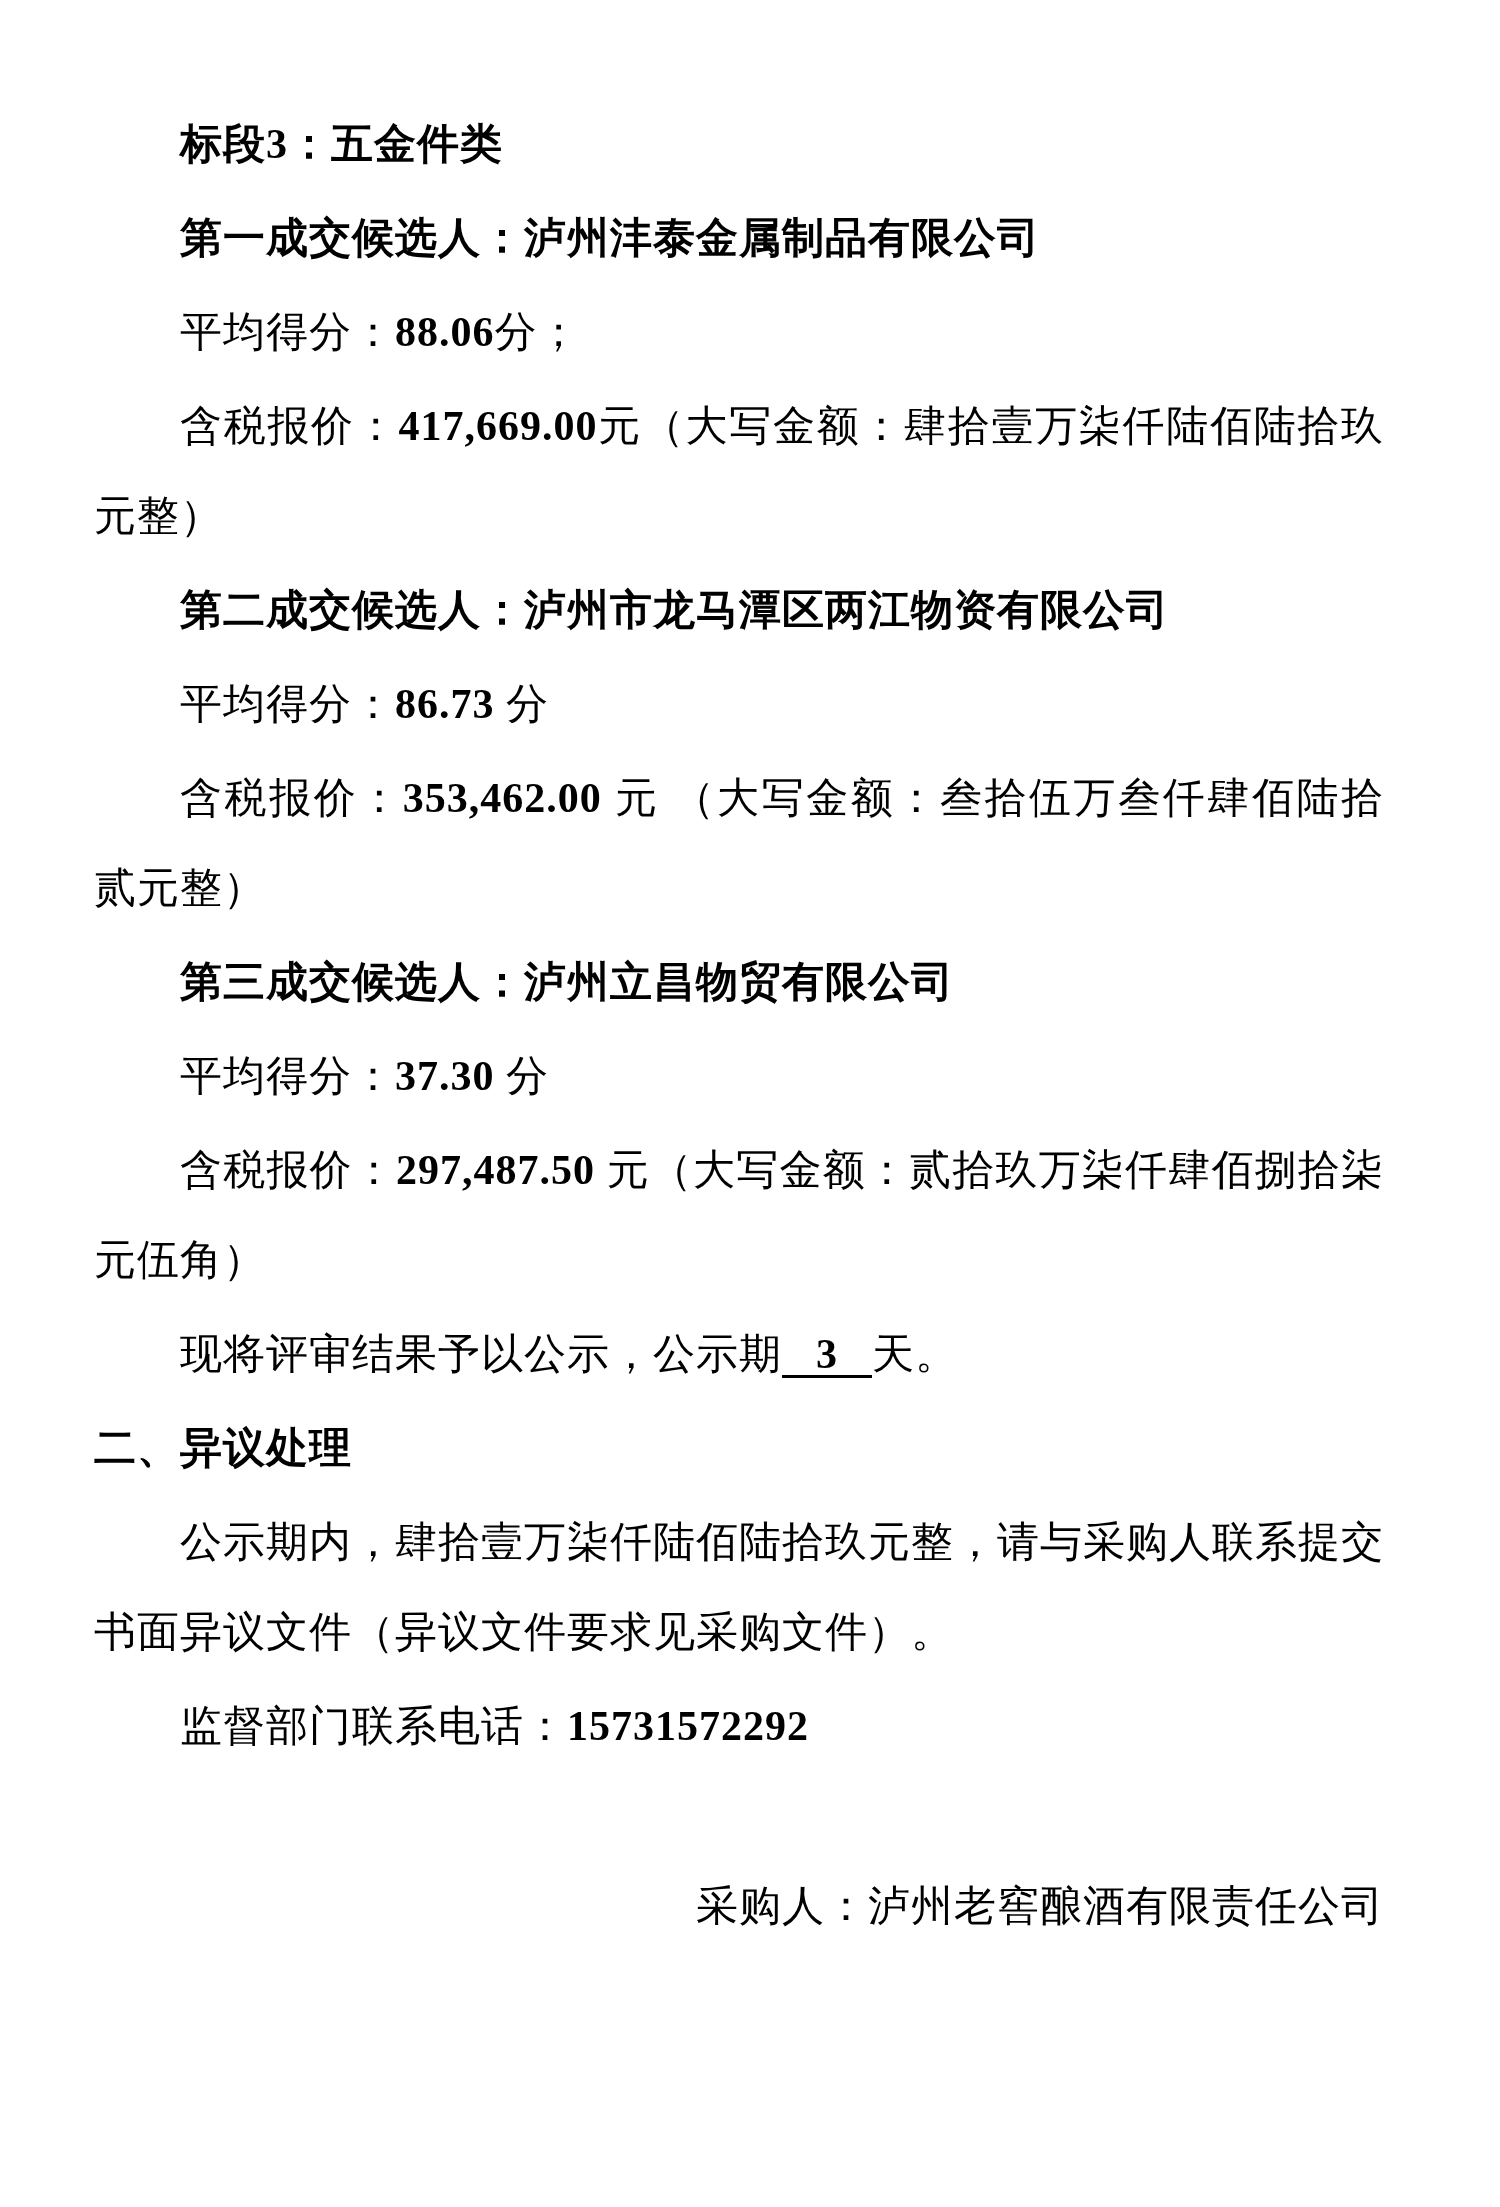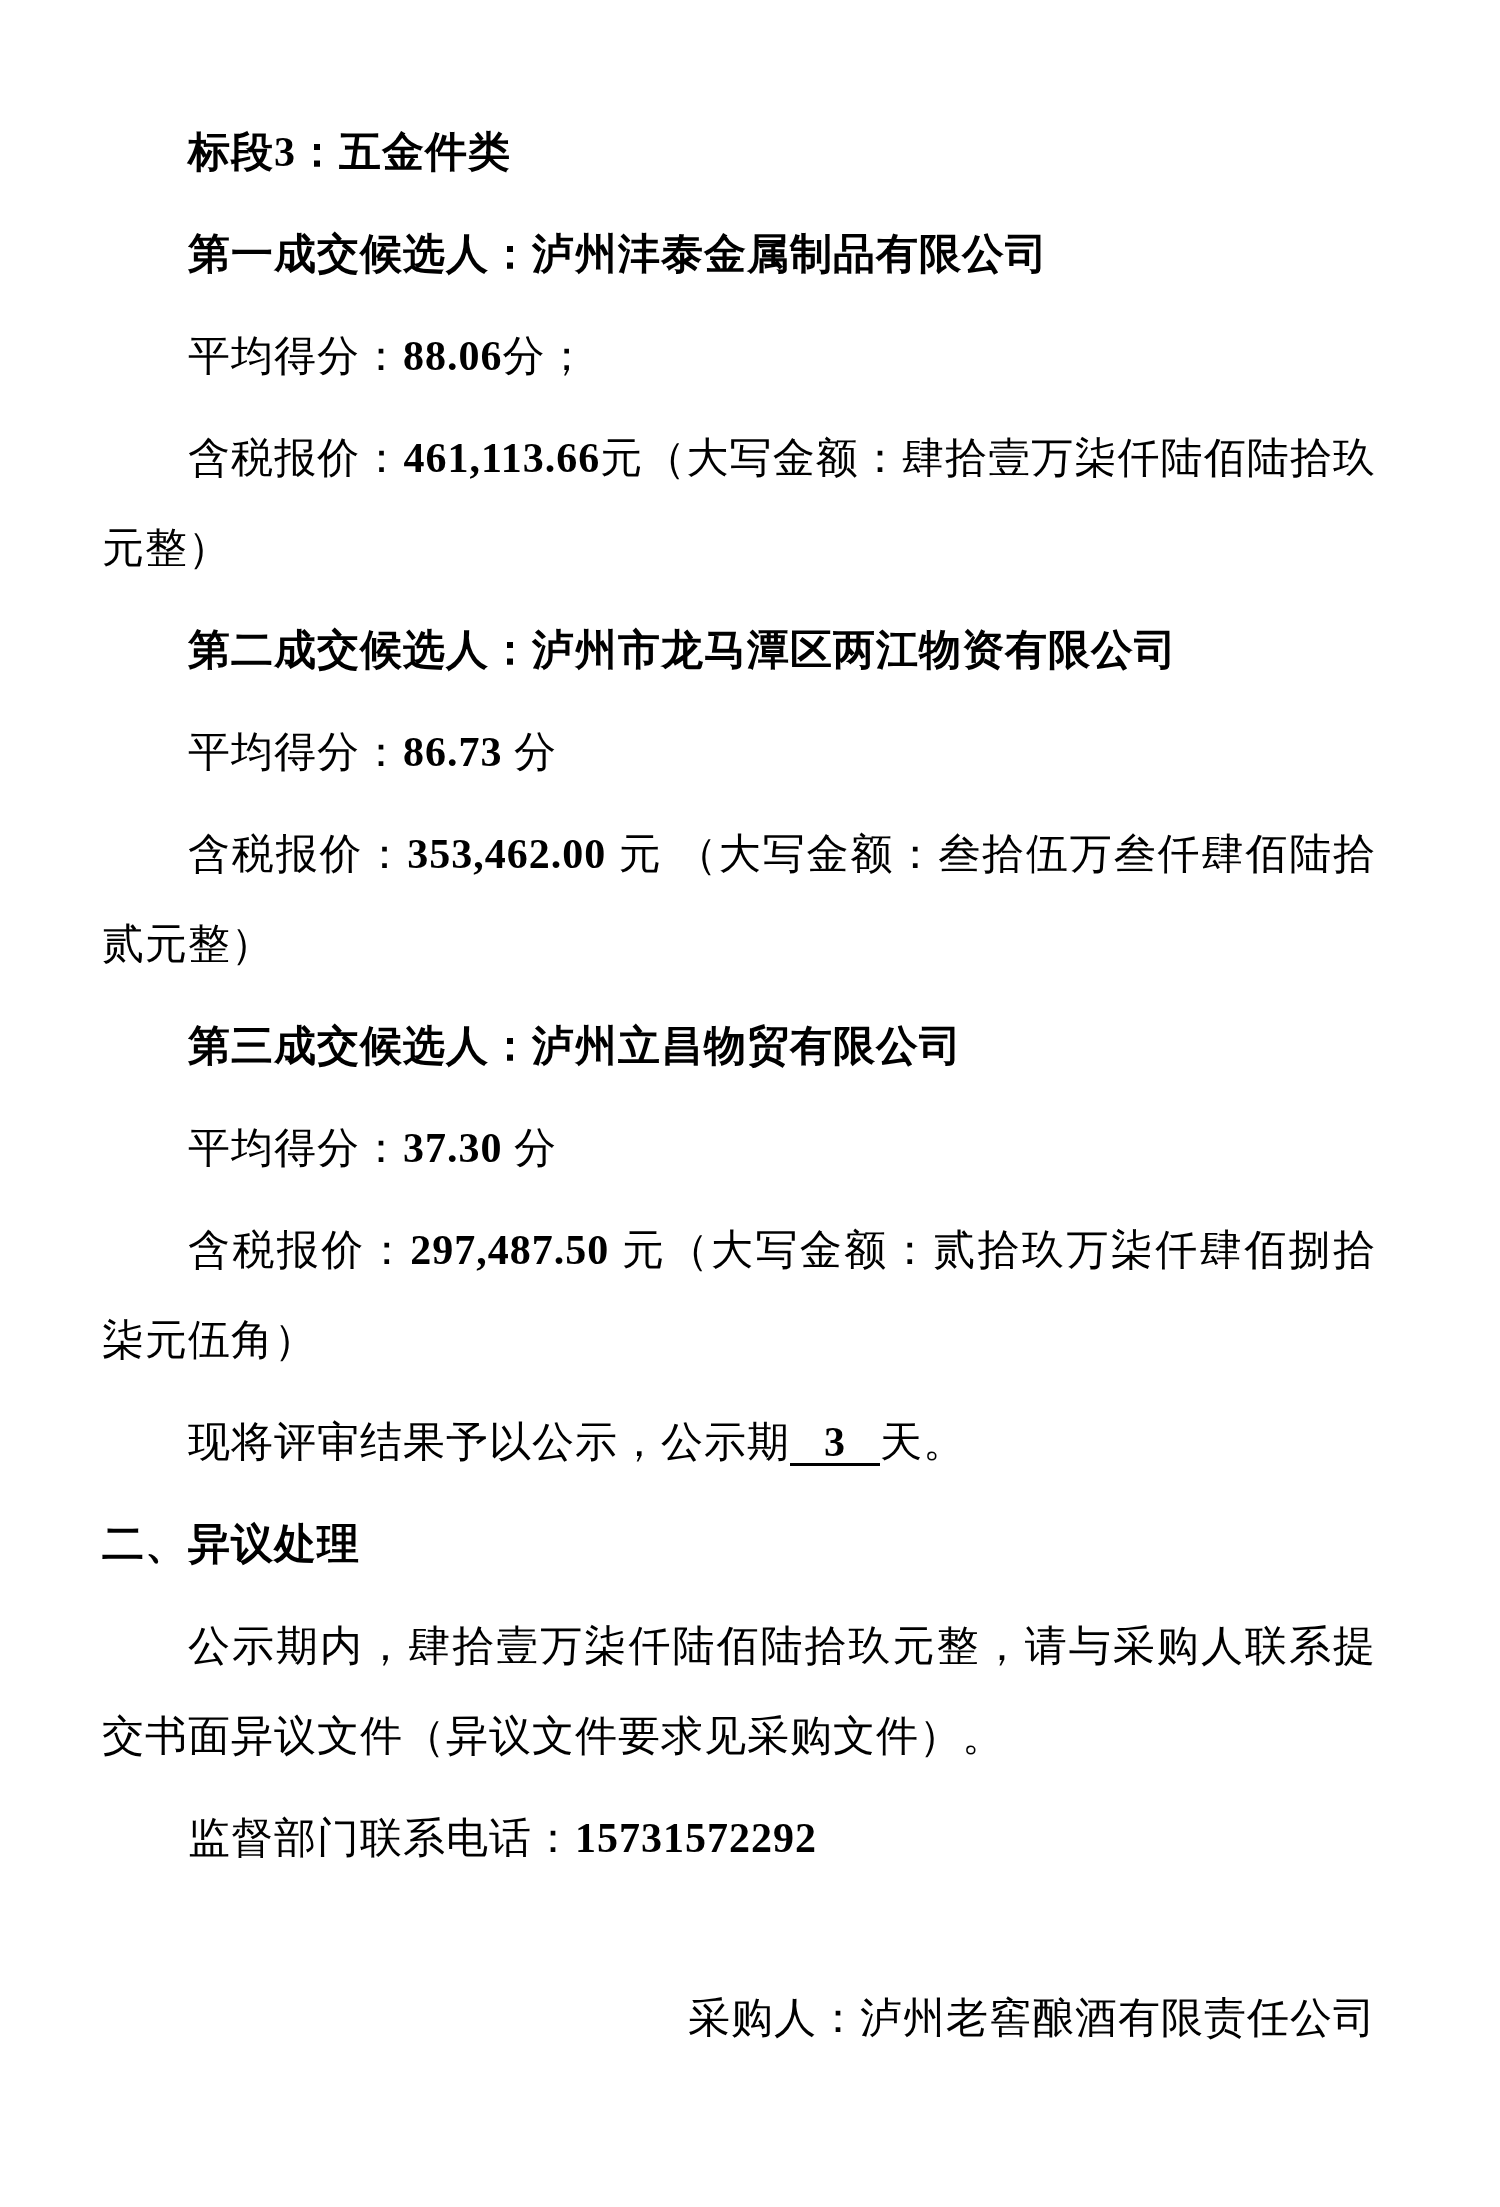--- a/index.html
+++ b/index.html
@@ -14,21 +14,21 @@
     background: #ffffff;
     overflow: hidden;
     box-sizing: border-box;
     padding: 95px 112px 0 90px;
     font-family: "Liberation Serif", "DejaVu Serif", serif;
     font-size: 42px;
     color: #000000;
     letter-spacing: 1px;
   }
   p {
-    margin: 12px;
+    margin: 4px;
     line-height: 90px;
     text-align: justify;
   }
   .indent { text-indent: 86px; }
   .bold { font-weight: bold; }
   .num { font-weight: bold; }
   .u-blank {
     display: inline-block;
     padding: 0 34px;
     border-bottom: 3px solid #000000;
@@ -51,21 +51,21 @@
     <span>标段3：五金件类</span>
   </p>
 
   <p class="indent bold">
     <span>第一成交候选人：泸州沣泰金属制品有限公司</span>
   </p>
   <p class="indent">
     <span>平均得分：</span><span class="num">88.06</span><span>分；</span>
   </p>
   <p class="indent">
-    <span>含税报价：</span><span class="num">461,113.66</span><span>元（大写金额：</span><span>肆拾壹万柒仟陆佰陆拾玖元整）</span>
+    <span>含税报价：</span><span class="num">417,669.00</span><span>元（大写金额：</span><span>肆拾壹万柒仟陆佰陆拾玖元整）</span>
   </p>
 
   <p class="indent bold">
     <span>第二成交候选人：泸州市龙马潭区两江物资有限公司</span>
   </p>
   <p class="indent">
     <span>平均得分：</span><span class="num">86.73</span><span> 分</span>
   </p>
   <p class="indent">
     <span>含税报价：</span><span class="num">353,462.00</span><span> 元 （大写金额：</span><span>叁拾伍万叁仟肆佰陆拾贰元整）</span>

